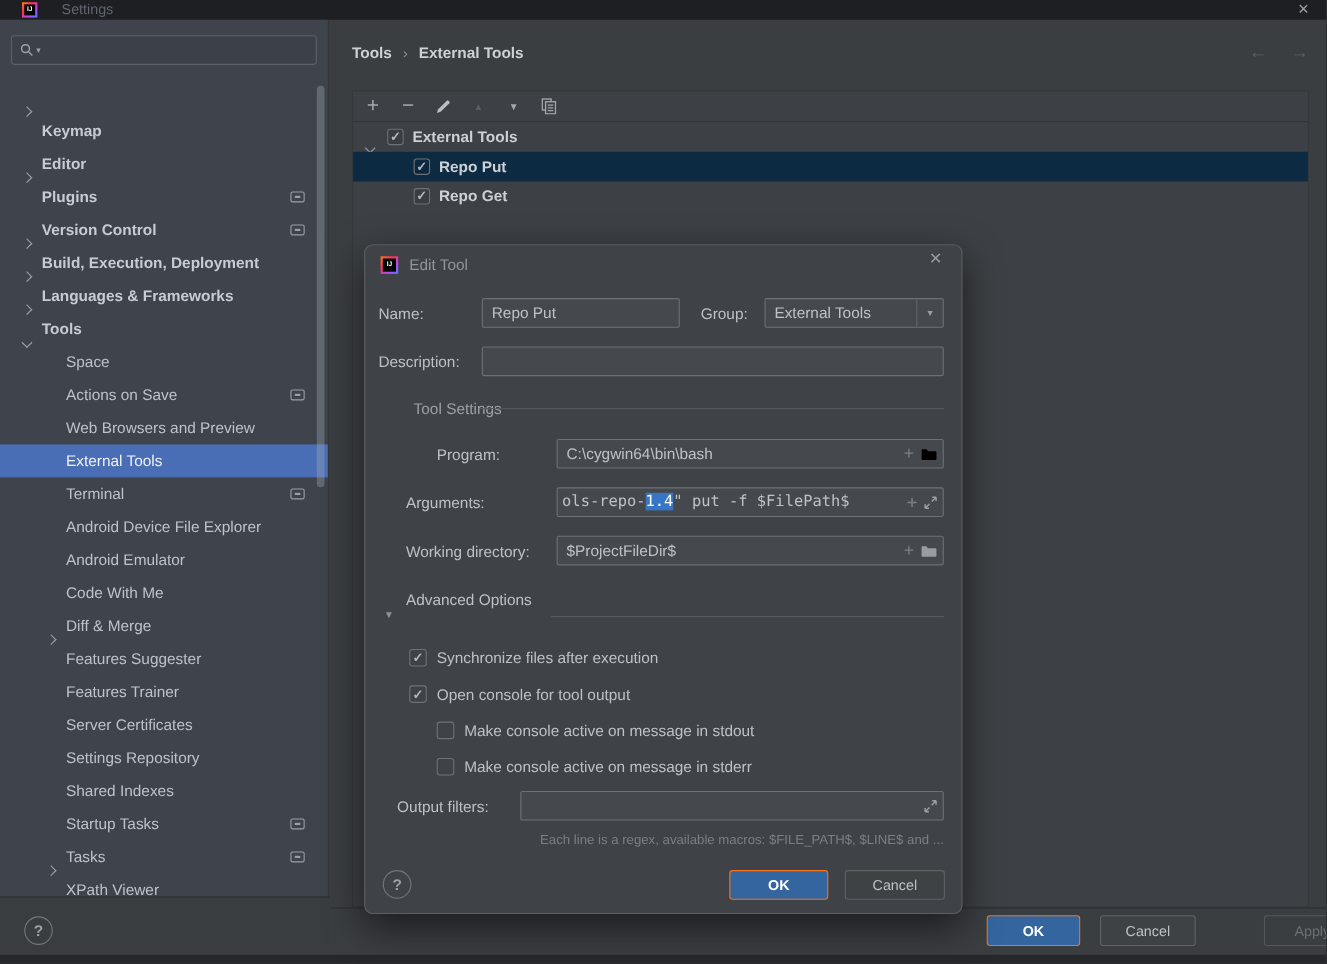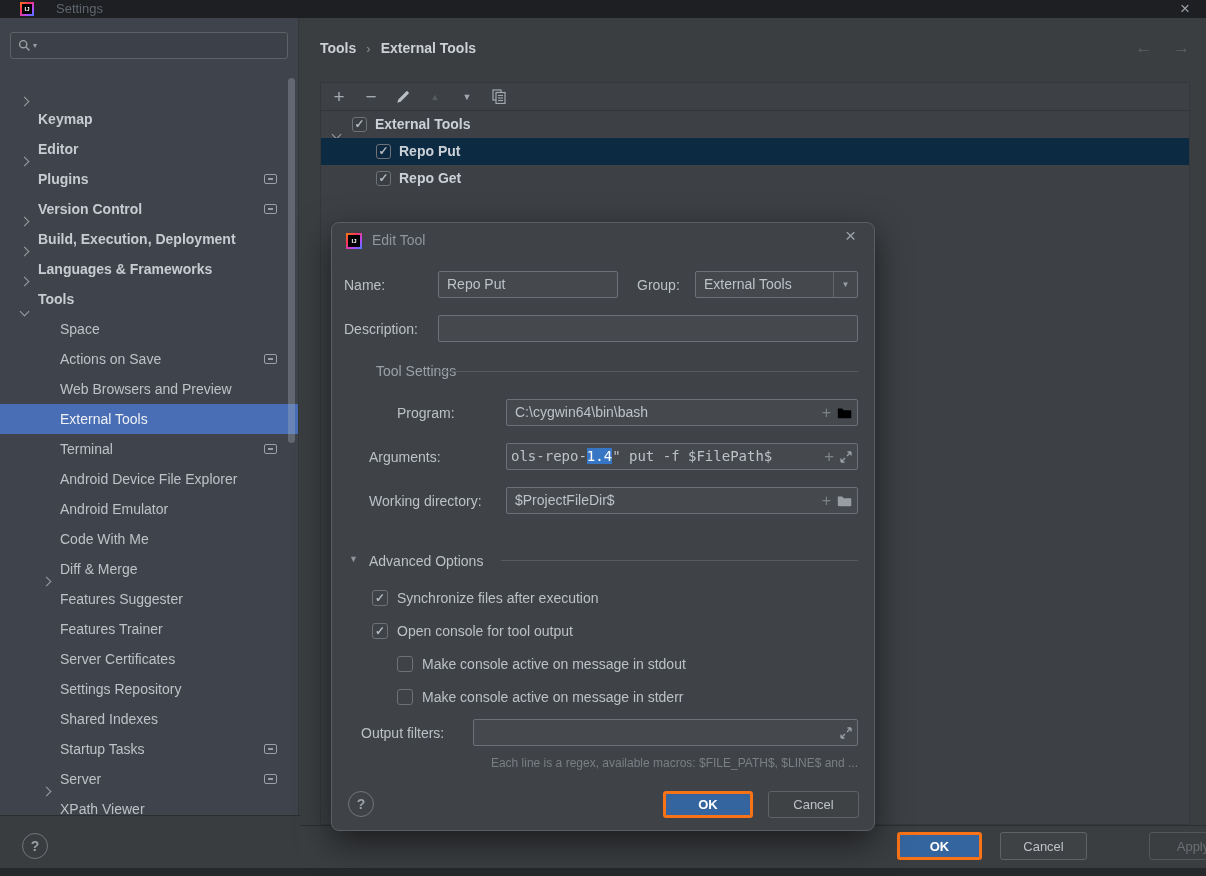--- a/index.html
+++ b/index.html
@@ -70,21 +70,21 @@
   
   .footer-left { position:absolute; left:0; top:815px; width:300px; height:53px;
     background:#3a3d40; border-top:1px solid #2b2e31; }
   .footer-line { position:absolute; left:300px; right:0; top:825px; height:1px; background:#2c2f32; }
   .bottom-strip { position:absolute; left:0; top:868px; width:1206px; height:8px; background:#26282b; }
   .help-circle { width:26px; height:26px; border:1px solid #71767b; border-radius:50%;
     color:#9aa0a5; font-weight:bold; font-size:14px; display:flex; align-items:center; justify-content:center; }
   .main-help { position:absolute; left:22px; top:833px; }
   .btn { position:absolute; height:28px; border-radius:3px; font-size:13px;
     display:flex; align-items:center; justify-content:center; cursor:default; }
-  .btn-blue { background:#35659e; border:3px solid #f97316; color:#fff; font-weight:bold; }
+  .btn-blue { background:#35659e; border:1px solid #f97316; color:#fff; font-weight:bold; }
   .btn-plain { background:#3f4245; border:1px solid #5f6366; color:#bdc2c7; }
   .btn-disabled { background:transparent; border:1px solid #54585b; color:#6b6f73; }
   .f-ok { left:897px; top:832px; width:85px; }
   .f-cancel { left:1000px; top:832px; width:87px; }
   .f-apply { left:1105px; top:832px; width:88px;margin-left:44px; }
   
   .dialog { position:absolute; left:331px; top:222px; width:544px; height:609px;
     background:#3f4347; border:1px solid #5a5f63; border-radius:8px;
     box-shadow:0 12px 34px rgba(0,0,0,0.55); z-index:10; }
   .dlg-logo { position:absolute; left:14px; top:10px; width:16px; height:16px; padding:2px;
@@ -229,21 +229,21 @@
           <span class="sb-label">Shared Indexes</span>
         </div>
         <div class="sb-item indent">
           <span class="sb-label">Startup Tasks</span>
           <span class="sb-config">
             <span class="dash"></span>
           </span>
         </div>
         <div class="sb-item indent">
           <span class="sb-arrow"><span class="chev right"></span></span>
-          <span class="sb-label">Server</span>
+          <span class="sb-label">Tasks</span>
           <span class="sb-config">
             <span class="dash"></span>
           </span>
         </div>
         <div class="sb-item indent">
           <span class="sb-label">XPath Viewer</span>
         </div>
       </div>
     <div class="sb-scrollthumb"></div>
   </div>
@@ -358,21 +358,21 @@
         <span class="plus-ic">+</span>
         <span>
           <svg width="15" height="12" viewBox="0 0 15 12">
             <path d="M1 1.5 h4.2 l1.4 1.8 H13.5 a0.8 0.8 0 0 1 0.8 0.8 V10.2 a1 1 0 0 1 -1 1 H1.8 a1 1 0 0 1 -1 -1 V2.3 a0.8 0.8 0 0 1 0.2 -0.8 Z" fill="#979da3"></path>
           </svg>
         </span>
       </span>
     </div>
 
     <span class="adv-arrow">▼</span>
-    <span class="dlg-label" style="left:37px; top:324px;">Advanced Options</span>
+    <span class="dlg-label" style="left:37px; top:308px;">Advanced Options</span>
     <div class="section-line" style="left:169px; width:357px; top:337px;"></div>
 
     <div class="cb-list">
         <div class="cb-row">
           <span class="cb-box cb-ind0">✓</span>
           <span class="lbl">Synchronize files after execution</span>
         </div>
         <div class="cb-row">
           <span class="cb-box cb-ind0">✓</span>
           <span class="lbl">Open console for tool output</span>

